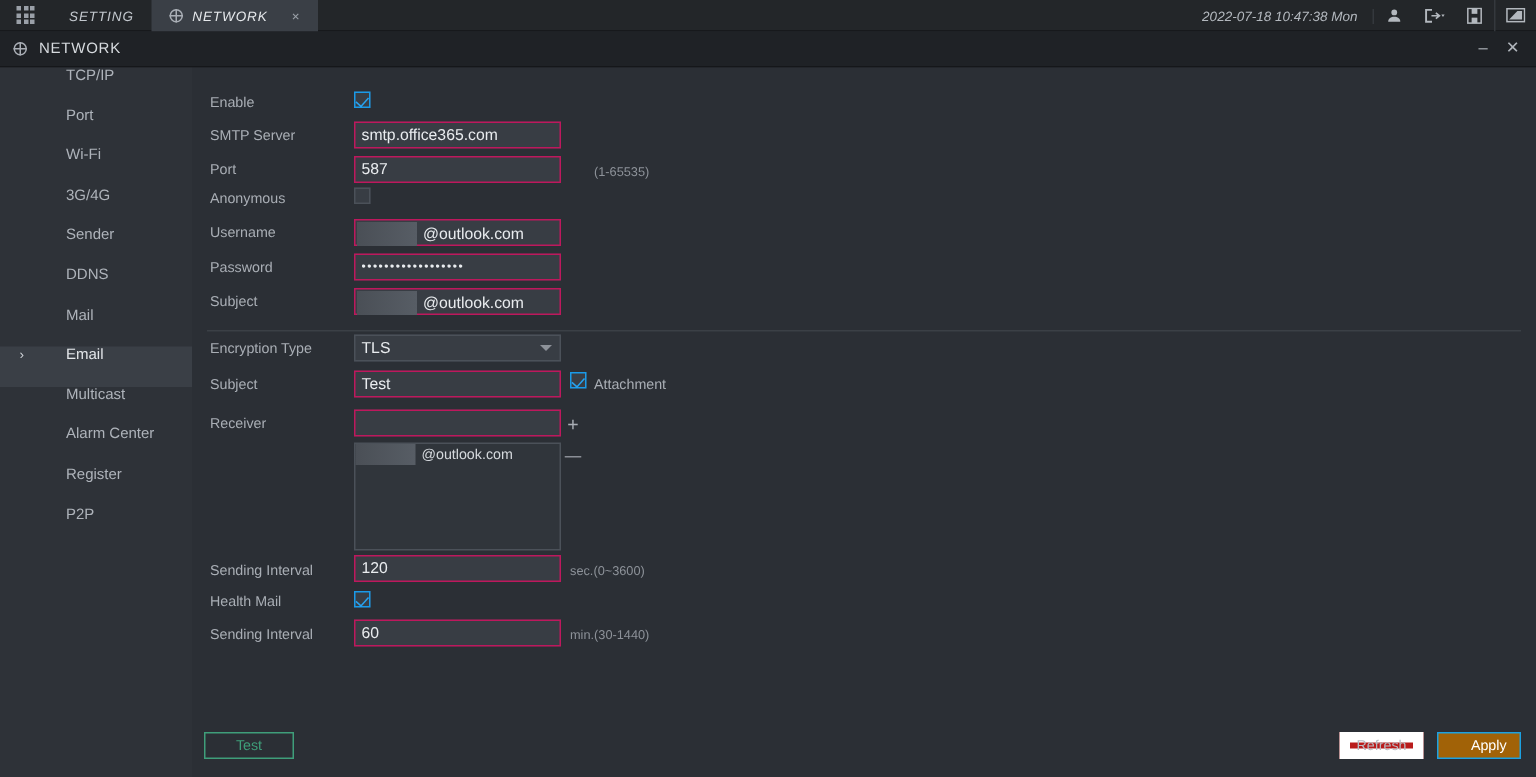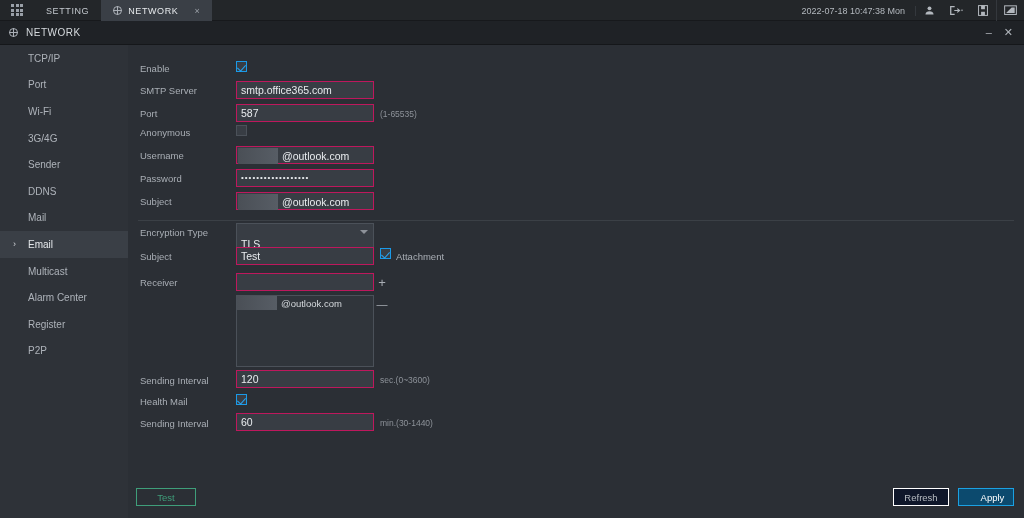--- a/index.html
+++ b/index.html
@@ -8,20 +8,21 @@
     background:#2b2f35;
     font-family:"Liberation Sans", sans-serif;
     color:#c8ccd2;
     overflow:hidden;
   }
   
   .topbar{
     position:absolute; left:0; top:0; width:1024px; height:21px;
     background:#232629; display:flex; align-items:stretch;
     border-bottom:1px solid #17191c;
+    font-style:italic;
   }
   .grid-btn{ width:34px; display:flex; align-items:center; justify-content:center; }
   .grid-icon{ display:grid; grid-template-columns:repeat(3,3px); grid-template-rows:repeat(3,3px); gap:1.5px; }
   .grid-icon i{ display:block; width:3px; height:3px; background:#9aa0a8; }
   .tab{
     display:flex; align-items:center; gap:6px;
     padding:0 12px; font-size:9px; letter-spacing:.6px;
     color:#b9bec4; height:21px;
   }
   .tab.setting{ color:#c3c8ce; }
@@ -47,22 +48,22 @@
   .winhdr .ttl{ font-size:10px; color:#d6dade; letter-spacing:.5px; margin-left:8px;}
   .winhdr .g{ margin-left:9px; }
   .wctrl{ margin-left:auto; display:flex; align-items:center; gap:12px; padding-right:11px; }
   .wctrl span{ font-size:11px; color:#b0b5bb; line-height:1; cursor:pointer; }
   
   .sidebar{
     position:absolute; left:0; top:45px; width:128px; height:473px;
     background:#2e3238;
   }
   .snav{
-    height:26.6px; display:flex; align-items:center;
-    font-size:10px; color:#aeb3ba; padding-left:28px; position:relative;
+    height:26.6px; display:flex; 
+    font-size:10px; color:#aeb3ba; padding-left:44px; position:relative;
   }
   .snav.active{ background:#3a3f46; color:#e4e7ea; }
   .snav .chev{
     position:absolute; left:13px; font-size:9px; color:#cfd3d8;
   }
   
   .main{
     position:absolute; left:128px; top:45px; width:896px; height:473px;
     background:#2b2f35;
   }
@@ -86,21 +87,21 @@
     border-width:0 1.6px 1.6px 0; transform:rotate(42deg);
   }
   .redact{
     position:absolute; width:40px; height:16px;
     background:linear-gradient(90deg,#4a4f56,#575d65);
   }
   .divider{ position:absolute; height:1px; background:#3b4046; }
   .sel{
     position:absolute; height:18px; background:#383d44;
     border:1px solid #4b5159; color:#e9ecef; font-size:10.5px;
-    padding:12px 4px; line-height:16px;
+    padding:0 4px; line-height:16px;
   }
   .sel .arw{
     position:absolute; right:5px; top:6px;
     width:0;height:0;border-left:4px solid transparent;
     border-right:4px solid transparent;border-top:4px solid #8d9299;
   }
   .listbox{
     position:absolute; background:#30353b; border:1px solid #4b5159;
   }
   .listitem{
@@ -112,22 +113,22 @@
     width:12px; text-align:center; line-height:1;
   }
   
   .footer{ position:absolute; left:0; bottom:0; width:896px; height:40px; }
   .btn{
     position:absolute; height:18px; font-size:9.5px;
     display:flex; align-items:center; justify-content:center;
     font-family:"Liberation Sans", sans-serif; cursor:pointer;
   }
   .btn.test{ width:60px; background:transparent; border:1px solid #3f9e7a; color:#3f9e7a; }
-  .btn.refresh{ width:56px; background:#0f172a; border:1px solid #ffffff; color:#b7bcc2; }
-  .btn.apply{ width:56px; background:#0c4a6e; border:1px solid #1ba1e2; color:#ffffff;padding-left:13px; }
+  .btn.refresh{ width:56px; background:#b91c1c; border:7px solid #ffffff; color:#b7bcc2; }
+  .btn.apply{ width:56px; background:#a16207; border:1px solid #1ba1e2; color:#ffffff;padding-left:13px; }
 </style>
 </head>
 <body>
 
 <div class="topbar">
   <div class="grid-btn">
     <span class="grid-icon">
       <i></i>
         <i></i>
         <i></i>
@@ -232,21 +233,21 @@
   <div class="form">
 
     <span class="lbl" style="left:12px; top:18px;">Enable</span>
     <span class="cbox on" style="left:108px; top:16px;"></span>
 
     <span class="lbl" style="left:12px; top:40px;">SMTP Server</span>
     <input class="inp" style="left: 108px; top: 36px; width: 138px;" value="smtp.office365.com">
 
     <span class="lbl" style="left:12px; top:63px;">Port</span>
     <input class="inp" style="left: 108px; top: 59px; width: 138px;" value="587">
-    <span class="hint" style="left:252px; top:64px;text-align:center;">(1-65535)</span>
+    <span class="hint" style="left:268px; top:64px;text-align:center;">(1-65535)</span>
 
     <span class="lbl" style="left:12px; top:82px;">Anonymous</span>
     <span class="cbox" style="left:108px; top:80px;"></span>
 
     <span class="lbl" style="left:12px; top:105px;">Username</span>
     <div class="inp" style="left:108px; top:101px; width:138px;">
       <span class="redact" style="left:1px; top:1px;"></span>
       <span style="position:absolute; left:45px; top:1px;">@outlook.com</span>
     </div>
 

